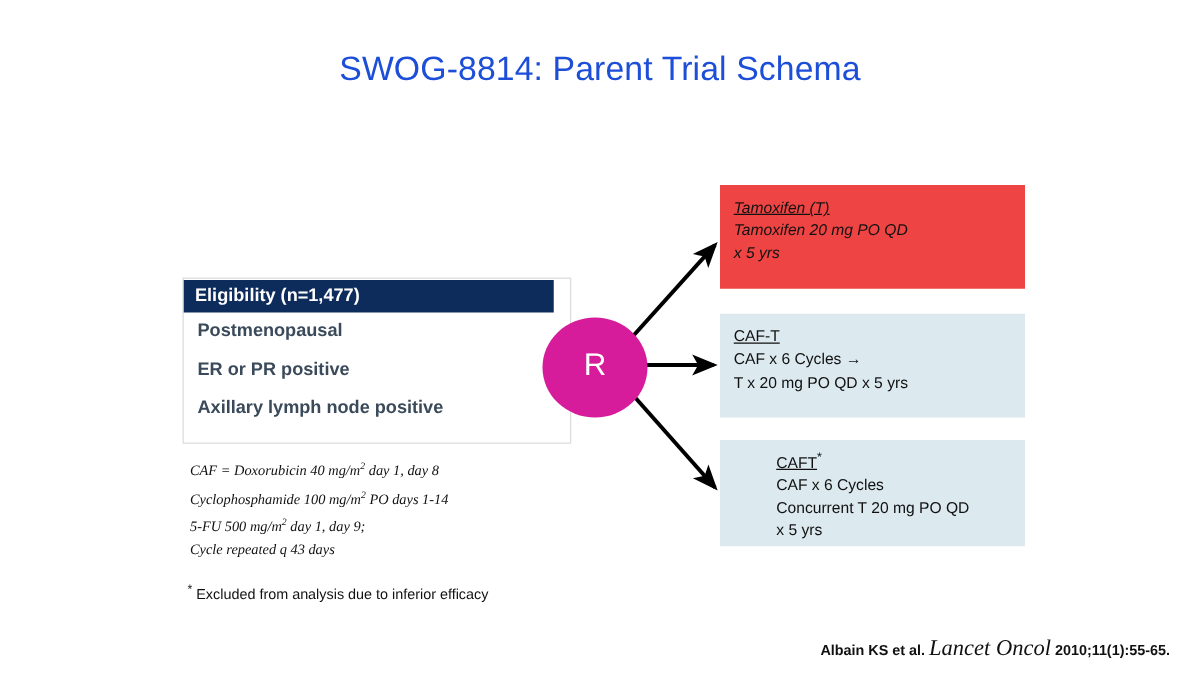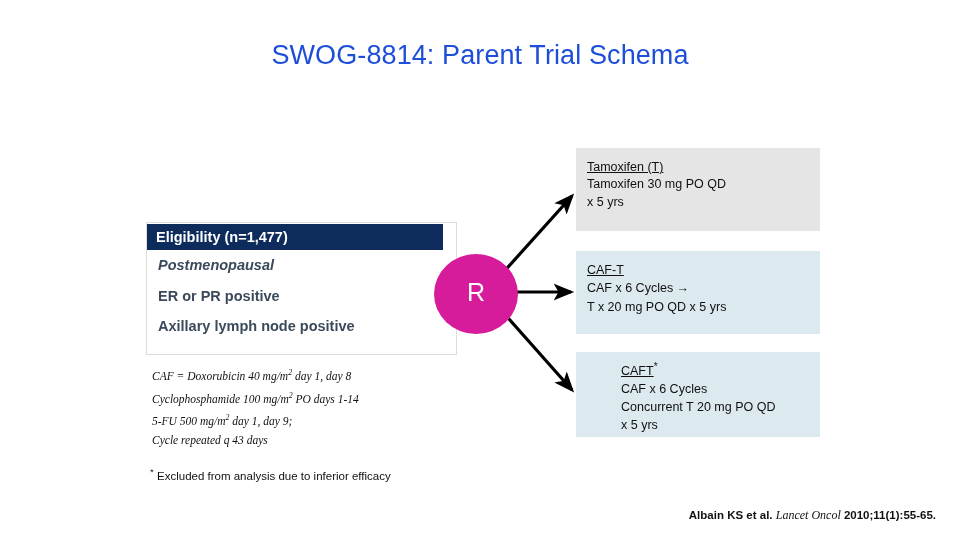--- a/index.html
+++ b/index.html
@@ -61,21 +61,21 @@
     white-space: nowrap;
   }
   .elig-item {
     position: absolute;
     left: 158px;
     font-size: 14.5px;
     font-weight: bold;
     color: #3a4a5a;
     white-space: nowrap;
   }
-  #elig-item-0 { top: 257px; font-style: italic; }
+  #elig-item-0 { top: 257px; }
   #elig-item-1 { top: 288px; }
   #elig-item-2 { top: 318px; }
 
   
   .caf-line {
     position: absolute;
     left: 152px;
     font-size: 11.5px;
     font-style: italic;
     color: #111111;
@@ -173,21 +173,21 @@
     top: 508px;
     font-size: 11.5px;
     font-weight: bold;
     color: #111111;
     white-space: nowrap;
   }
   #citation .journal {
     font-style: italic;
     font-weight: normal;
     font-family: "Liberation Serif", serif;
-    font-size: 12px;
+    font-size: 18px;
   }
 </style>
 </head>
 <body>
 
 <div id="slide" style="background: rgb(255, 255, 255);">
 
   <div id="slide-title" style="color: #1d4ed8;">SWOG-8814: Parent Trial Schema</div>
 
   <svg id="arrow-layer" viewBox="0 0 960 540">
@@ -213,25 +213,25 @@
   <div class="caf-line" id="caf-line-3"><span>Cycle repeated q 43 days</span></div>
 
   <div id="excluded-note">
     <span class="star">*</span><span> Excluded from analysis due to inferior efficacy</span>
   </div>
 
   <div id="randomize-circle" style="background: rgb(214, 28, 155);">
     <span id="randomize-label">R</span>
   </div>
 
-  <div class="arm-box" id="arm-box-0" style="background: #e5e5e5;">
+  <div class="arm-box" id="arm-box-0" style="background: #ef4444; font-style: italic;">
     <div class="arm-title">
       <span>Tamoxifen (T)</span><span class="star"></span>
     </div>
-    <div class="arm-line">Tamoxifen 30 mg PO QD</div>
+    <div class="arm-line">Tamoxifen 20 mg PO QD</div>
     <div class="arm-line">x 5 yrs</div>
   </div>
 
   <div class="arm-box" id="arm-box-1" style="background: rgb(220, 233, 239);">
     <div class="arm-title">
       <span>CAF-T</span><span class="star"></span>
     </div>
     <div class="arm-line">CAF x 6 Cycles →</div>
     <div class="arm-line">T x 20 mg PO QD x 5 yrs</div>
   </div>

